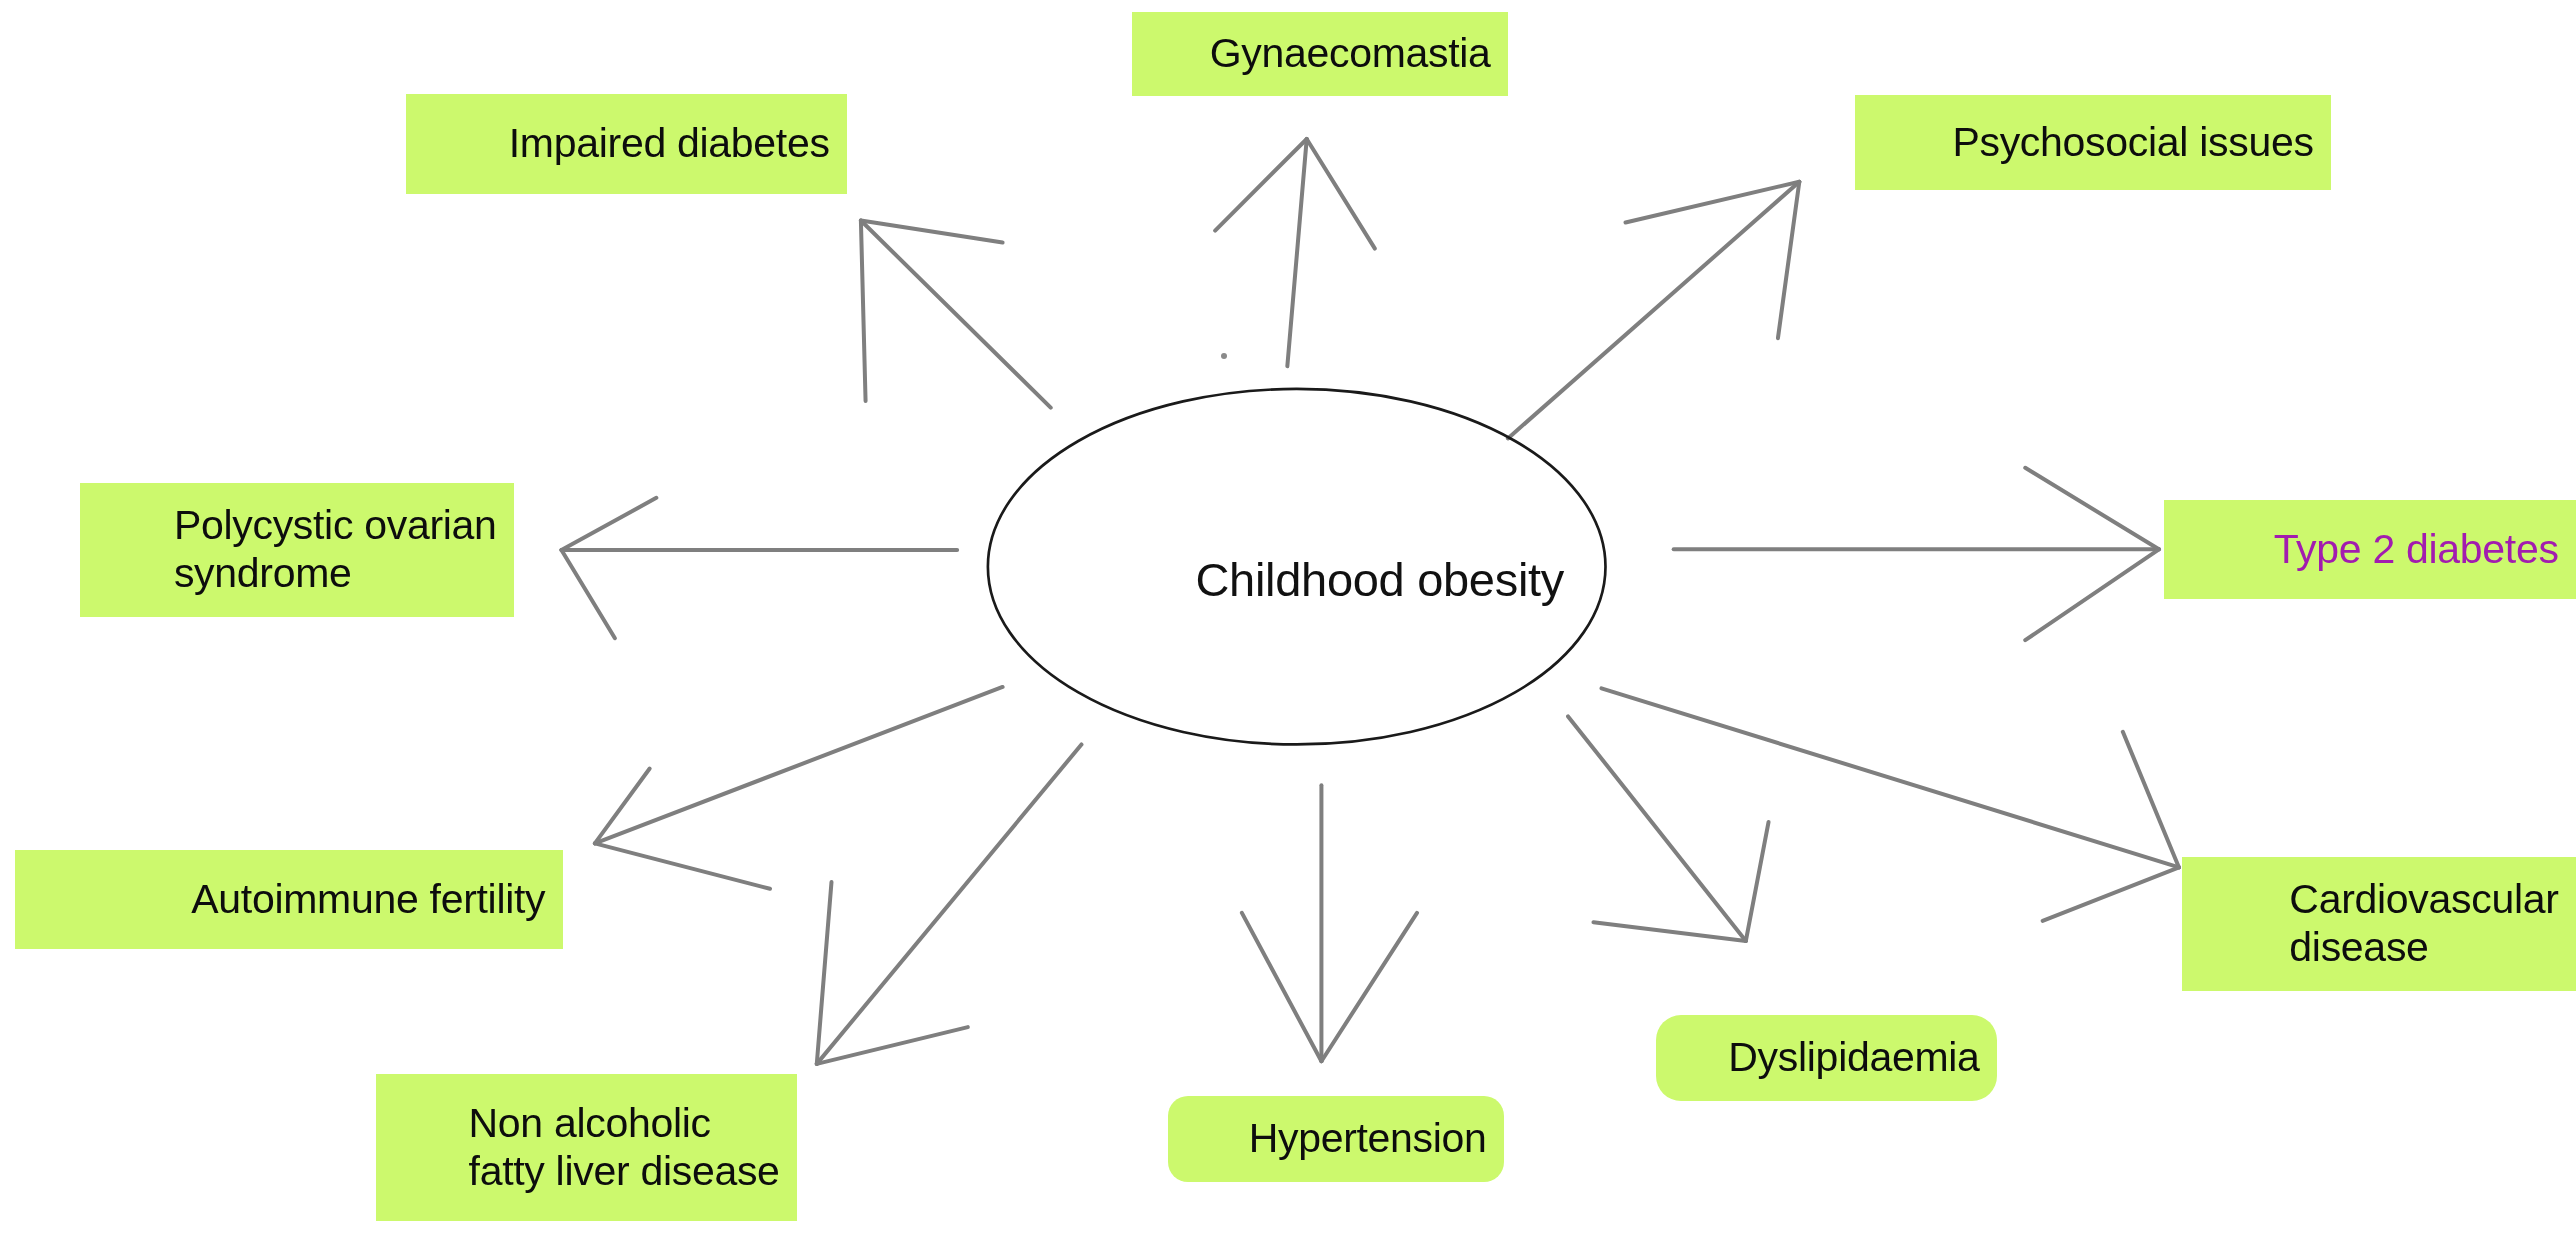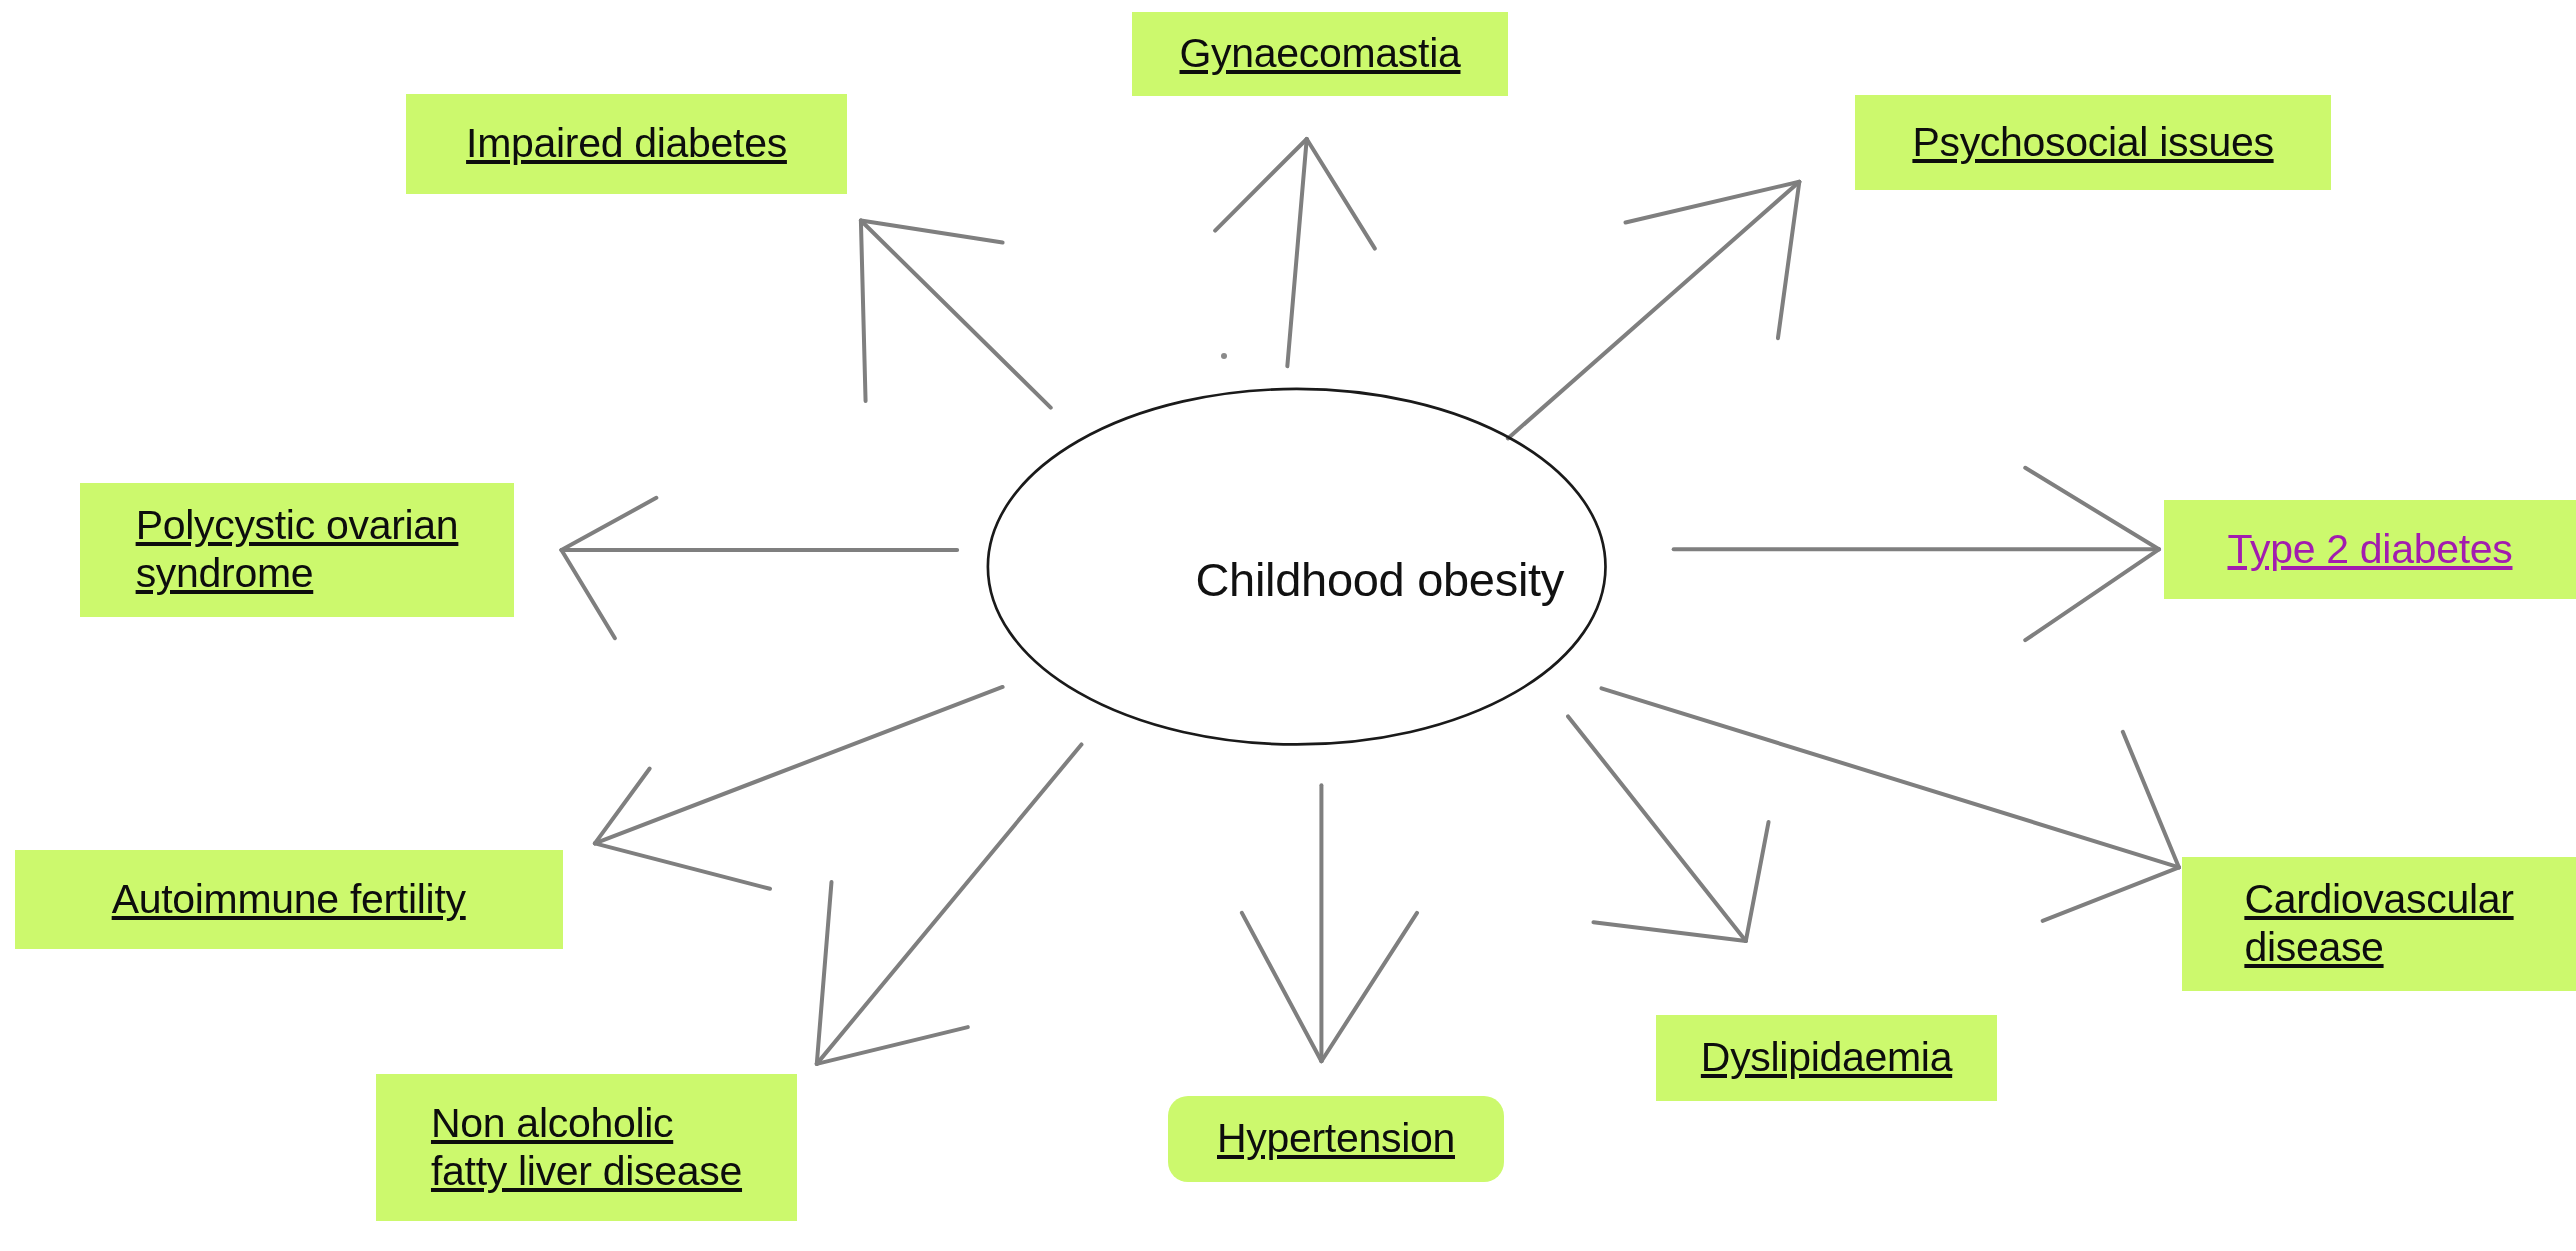--- a/index.html
+++ b/index.html
@@ -23,29 +23,28 @@
     left: 0;
     top: 0;
     width: 2576px;
     height: 1251px;
   }
   .node-box {
     position: absolute;
     box-sizing: border-box;
     display: flex;
     align-items: center;
-    justify-content: center;
+    justify-content: flex-end;
     padding: 0 17.4px;
     color: #0d0d0d;
     font-family: "Liberation Sans", sans-serif;
     font-size: 41px;
     line-height: 1.16;
     letter-spacing: -0.3px;
     white-space: pre-line;
-    text-decoration: underline;
   }
   .center-label {
     position: absolute;
     color: #111111;
     font-family: "Liberation Sans", sans-serif;
     font-size: 47px;
     letter-spacing: -0.3px;
     white-space: nowrap;
   }
   .stray-dot {
@@ -107,18 +106,18 @@
       <div class="node-box" style="left: 1855px; top: 95px; width: 476px; height: 95px; background: rgb(204, 249, 109); color: rgb(13, 13, 13);"><span>Psychosocial issues</span></div>
       <div class="node-box" style="left: 80px; top: 483px; width: 434px; height: 134px; background: rgb(204, 249, 109); color: rgb(13, 13, 13);"><span>Polycystic ovarian
 syndrome</span></div>
       <div class="node-box" style="left: 2164px; top: 500px; width: 412px; height: 99px; background: rgb(204, 249, 109); color: #a21caf;"><span>Type 2 diabetes</span></div>
       <div class="node-box" style="left: 14.7px; top: 850px; width: 548px; height: 99px; background: rgb(204, 249, 109); color: rgb(13, 13, 13);"><span>Autoimmune fertility</span></div>
       <div class="node-box" style="left: 2182px; top: 841px; width: 394px; height: 134px; background: rgb(204, 249, 109); color: rgb(13, 13, 13); margin-top: 16px;"><span>Cardiovascular
 disease</span></div>
       <div class="node-box" style="left: 376px; top: 1074px; width: 421px; height: 147px; background: rgb(204, 249, 109); color: rgb(13, 13, 13);"><span>Non alcoholic
 fatty liver disease</span></div>
       <div class="node-box" style="left: 1168px; top: 1096px; width: 336px; height: 86px; background: rgb(204, 249, 109); color: rgb(13, 13, 13); border-radius: 20px;"><span>Hypertension</span></div>
-      <div class="node-box" style="left: 1656px; top: 1015px; width: 341px; height: 86px; background: rgb(204, 249, 109); color: rgb(13, 13, 13);"><span>Dyslipidaemia</span></div>
+      <div class="node-box" style="left: 1656px; top: 1015px; width: 341px; height: 86px; background: rgb(204, 249, 109); color: rgb(13, 13, 13); border-radius: 25px;"><span>Dyslipidaemia</span></div>
     </div>
 
 <div class="stray-dot" style="left: 1221px; top: 353px;"></div>
   </div>
 
 
 </body></html>

